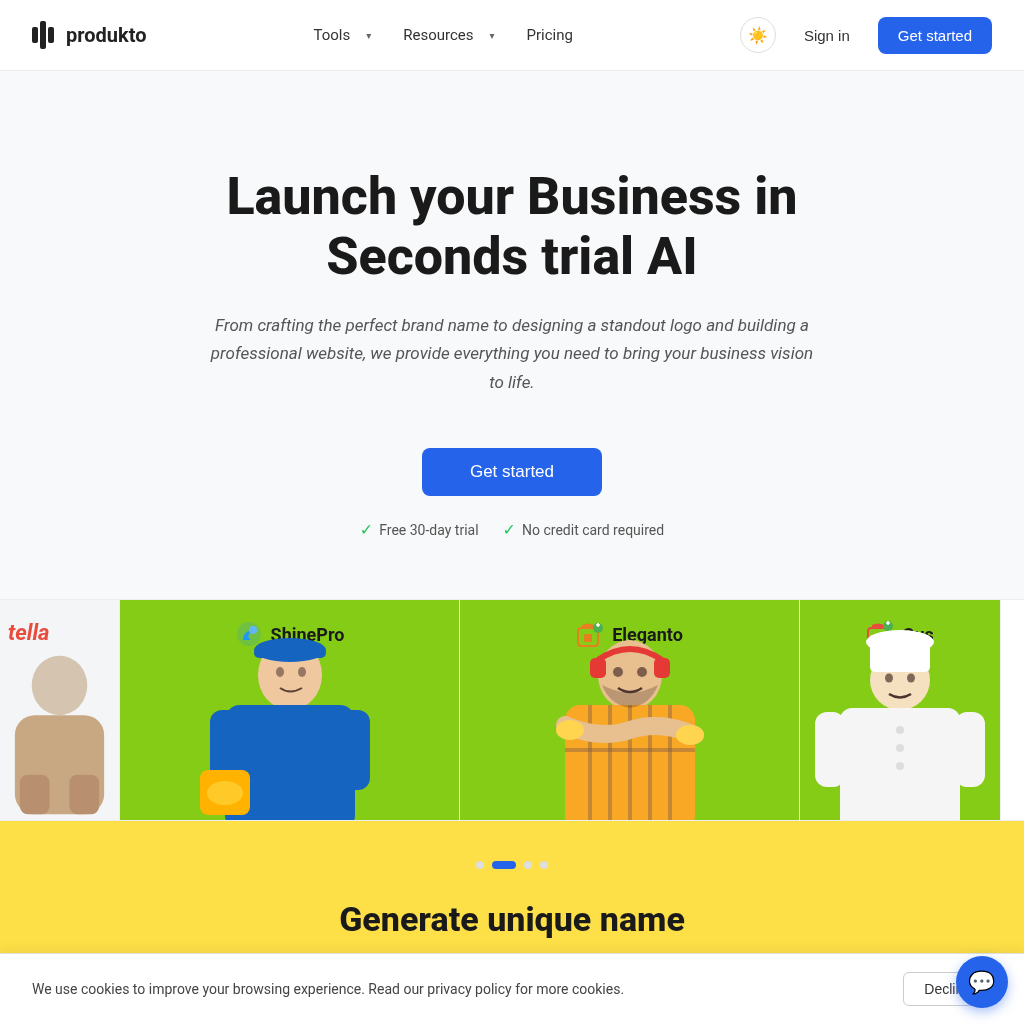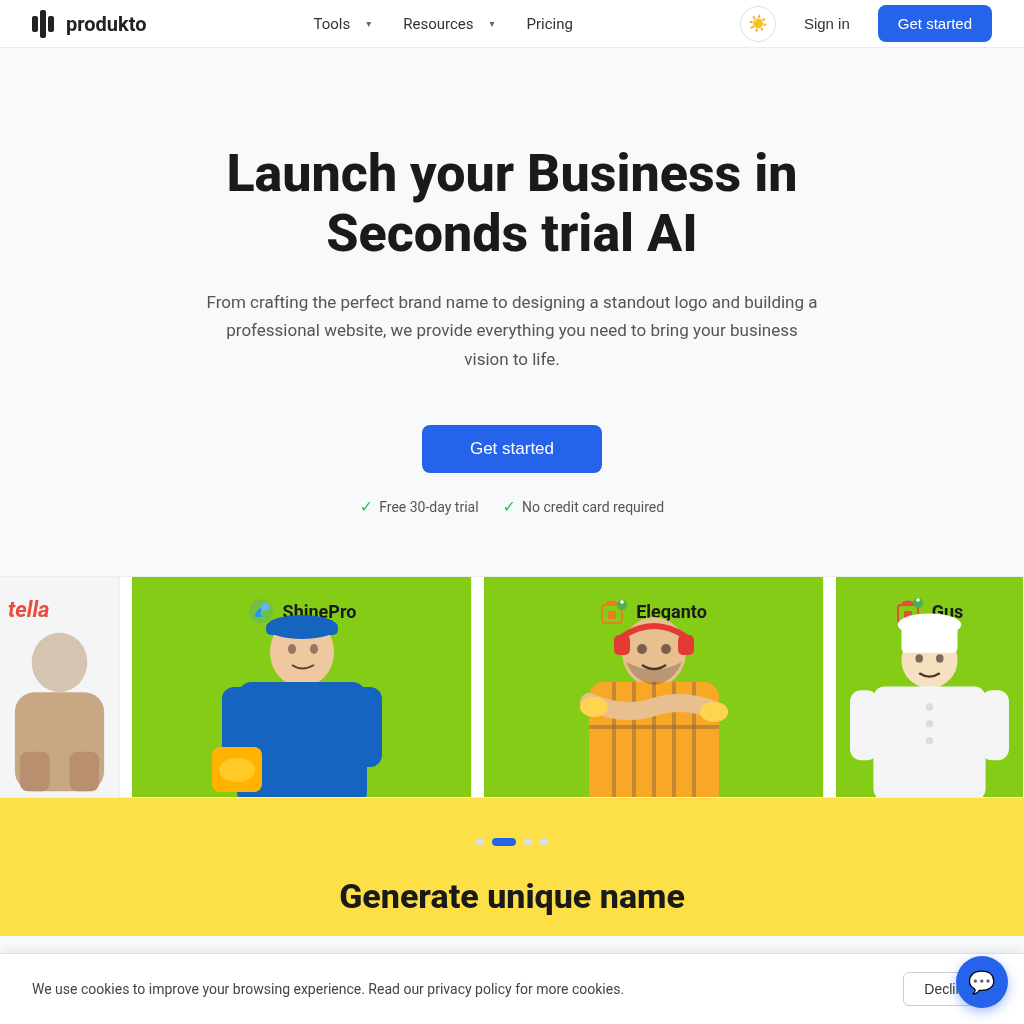--- a/index.html
+++ b/index.html
@@ -4,21 +4,21 @@
   <style>
     * { margin: 0; padding: 0; box-sizing: border-box; }
     body { font-family: -apple-system, BlinkMacSystemFont, 'Segoe UI', Roboto, sans-serif; background: #f8f9fa; overflow-x: hidden; }
 
     
     nav {
       display: flex;
       align-items: center;
       justify-content: space-between;
       padding: 4px 32px;
-      height: 48px;
+      height: 71px;
       background: #fff;
       border-bottom: 1px solid #e9ecef;
       position: sticky;
       top: 0;
       z-index: 100;
     }
     .nav-logo {
       display: flex;
       align-items: center;
       gap: 6px;
@@ -99,20 +99,21 @@
       line-height: 1.15;
       max-width: 700px;
       margin: 16px auto 24px;
     }
     .hero p {
       font-size: 17px;
       color: #555;
       max-width: 620px;
       margin: 0 auto 32px;
       line-height: 1.7;
+      font-style: italic;
     }
     .hero-cta {
       padding: 14px 48px;
       background: #2563eb;
       color: #fff;
       border: none;
       border-radius: 8px;
       font-size: 17px;
       font-weight: 500;
       cursor: pointer;
@@ -139,21 +140,21 @@
     
     .logos-section {
       background: #fff;
       overflow: hidden;
       padding: 0;
       border-top: 1px solid #eee;
       border-bottom: 1px solid #eee;
     }
     .logos-track {
       display: flex;
-      gap: 12px;
+      gap: 0;
       overflow: hidden;
     }
     .logo-card {
       min-width: 340px;
       height: 220px;
       background: #84cc16;
       display: flex;
       flex-direction: column;
       align-items: center;
       justify-content: flex-start;

